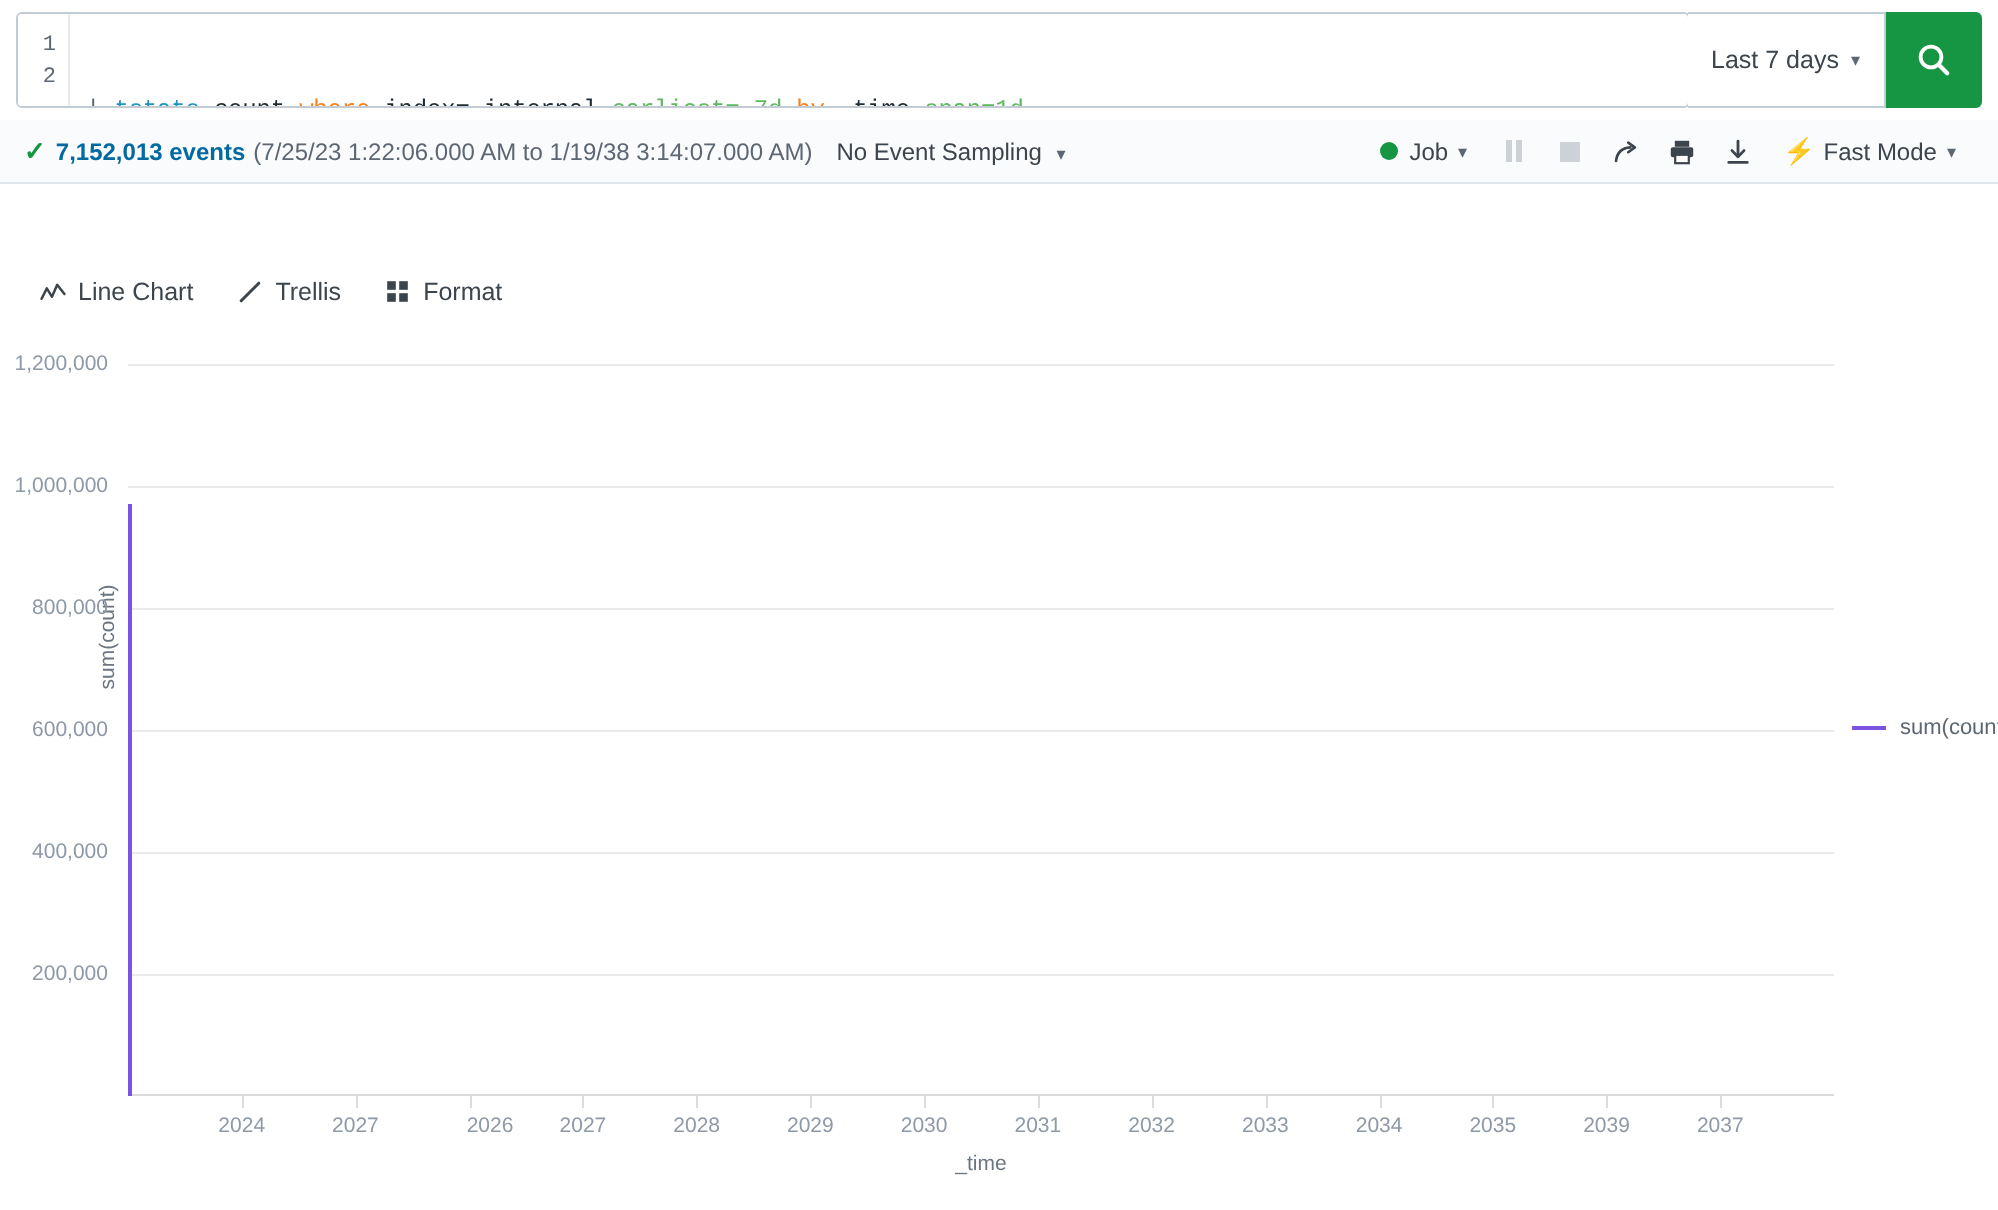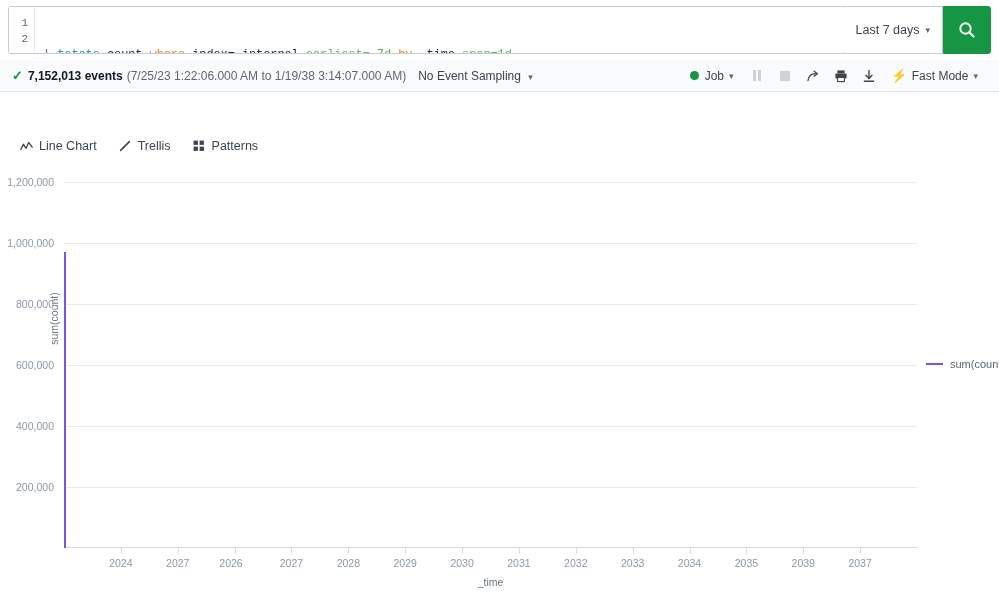--- a/index.html
+++ b/index.html
@@ -74,21 +74,21 @@
   }
 
   
   .info-bar {
     position: absolute; top: 60px; left: 0; width: 999px; height: 32px;
     display: flex; align-items: center; padding: 0 12px 0 12px;
     border-bottom: 1px solid #e1e6eb;
     background: #fafbfc;
   }
   .ev-check { color: #169643; font-size: 13px; margin-right: 5px; font-weight: bold; }
-  .ev-count { font-size: 12px; color: #0f172a; font-weight: bold; }
+  .ev-count { font-size: 12px; color: #0369a1; font-weight: bold; }
   .ev-range { font-size: 12px; color: #5c6773; margin-left: 4px; }
   .sampling { font-size: 12px; color: #3c444d; margin-left: 12px; cursor: pointer; }
   .sampling .caret { font-size: 9px; color: #5c6773; margin-left: 4px; }
   .job-tools { margin-left: auto; display: flex; align-items: center; gap: 0; }
   .job-item { display: flex; align-items: center; font-size: 12px; color: #3c444d; cursor: pointer; padding: 0 9px; }
   .job-dot { width: 9px; height: 9px; border-radius: 50%; background: #169643; margin-right: 6px; display: inline-block; }
   .job-item .caret { font-size: 9px; color: #5c6773; margin-left: 5px; }
   .icon-btn { width: 28px; height: 26px; display: flex; align-items: center; justify-content: center; cursor: pointer; }
   .icon-btn.disabled { opacity: 0.42; cursor: default; }
   .pause-bars { display: flex; gap: 2px; }
@@ -259,21 +259,21 @@
 
     <div class="viz-btn">
       <span class="viz-ico">
         <svg width="12" height="12" viewBox="0 0 12 12">
           <rect x="0.6" y="0.6" width="4.3" height="4.3" fill="#3c444d"></rect>
           <rect x="6.6" y="0.6" width="4.3" height="4.3" fill="#3c444d"></rect>
           <rect x="0.6" y="6.6" width="4.3" height="4.3" fill="#3c444d"></rect>
           <rect x="6.6" y="6.6" width="4.3" height="4.3" fill="#3c444d"></rect>
         </svg>
       </span>
-      <span>Patterns</span>
+      <span>Format</span>
     </div>
   </div>
 
   <div class="chart-area">
     <div class="plot" id="plot">
       <div class="axis-base"></div>
       <div class="yaxis-label">sum(count)</div>
     <div class="gridline" style="top: 0px;"></div>
         <div class="ytick" style="top: 0px; right: 863px;">1,200,000</div>
         <div class="gridline" style="top: 61px;"></div>
@@ -284,21 +284,21 @@
         <div class="ytick" style="top: 183px; right: 863px;">600,000</div>
         <div class="gridline" style="top: 244px;"></div>
         <div class="ytick" style="top: 244px; right: 863px;">400,000</div>
         <div class="gridline" style="top: 305px;"></div>
         <div class="ytick" style="top: 305px; right: 863px;">200,000</div>
         <div class="xtick-mark" style="left: 56.8667px; top: 366px;"></div>
         <div class="xtick-label" style="left: 56.8667px; top: 375px;">2024</div>
         <div class="xtick-mark" style="left: 113.733px; top: 366px;"></div>
         <div class="xtick-label" style="left: 113.733px; top: 375px;">2027</div>
         <div class="xtick-mark" style="left: 170.6px; top: 366px;"></div>
-        <div class="xtick-label" style="left: 167px; top: 375px;">2026</div>
+        <div class="xtick-label" style="left: 181px; top: 375px;">2026</div>
         <div class="xtick-mark" style="left: 227.467px; top: 366px;"></div>
         <div class="xtick-label" style="left: 227.467px; top: 375px;">2027</div>
         <div class="xtick-mark" style="left: 284.333px; top: 366px;"></div>
         <div class="xtick-label" style="left: 284.333px; top: 375px;">2028</div>
         <div class="xtick-mark" style="left: 341.2px; top: 366px;"></div>
         <div class="xtick-label" style="left: 341.2px; top: 375px;">2029</div>
         <div class="xtick-mark" style="left: 398.067px; top: 366px;"></div>
         <div class="xtick-label" style="left: 398.067px; top: 375px;">2030</div>
         <div class="xtick-mark" style="left: 454.933px; top: 366px;"></div>
         <div class="xtick-label" style="left: 454.933px; top: 375px;">2031</div>

